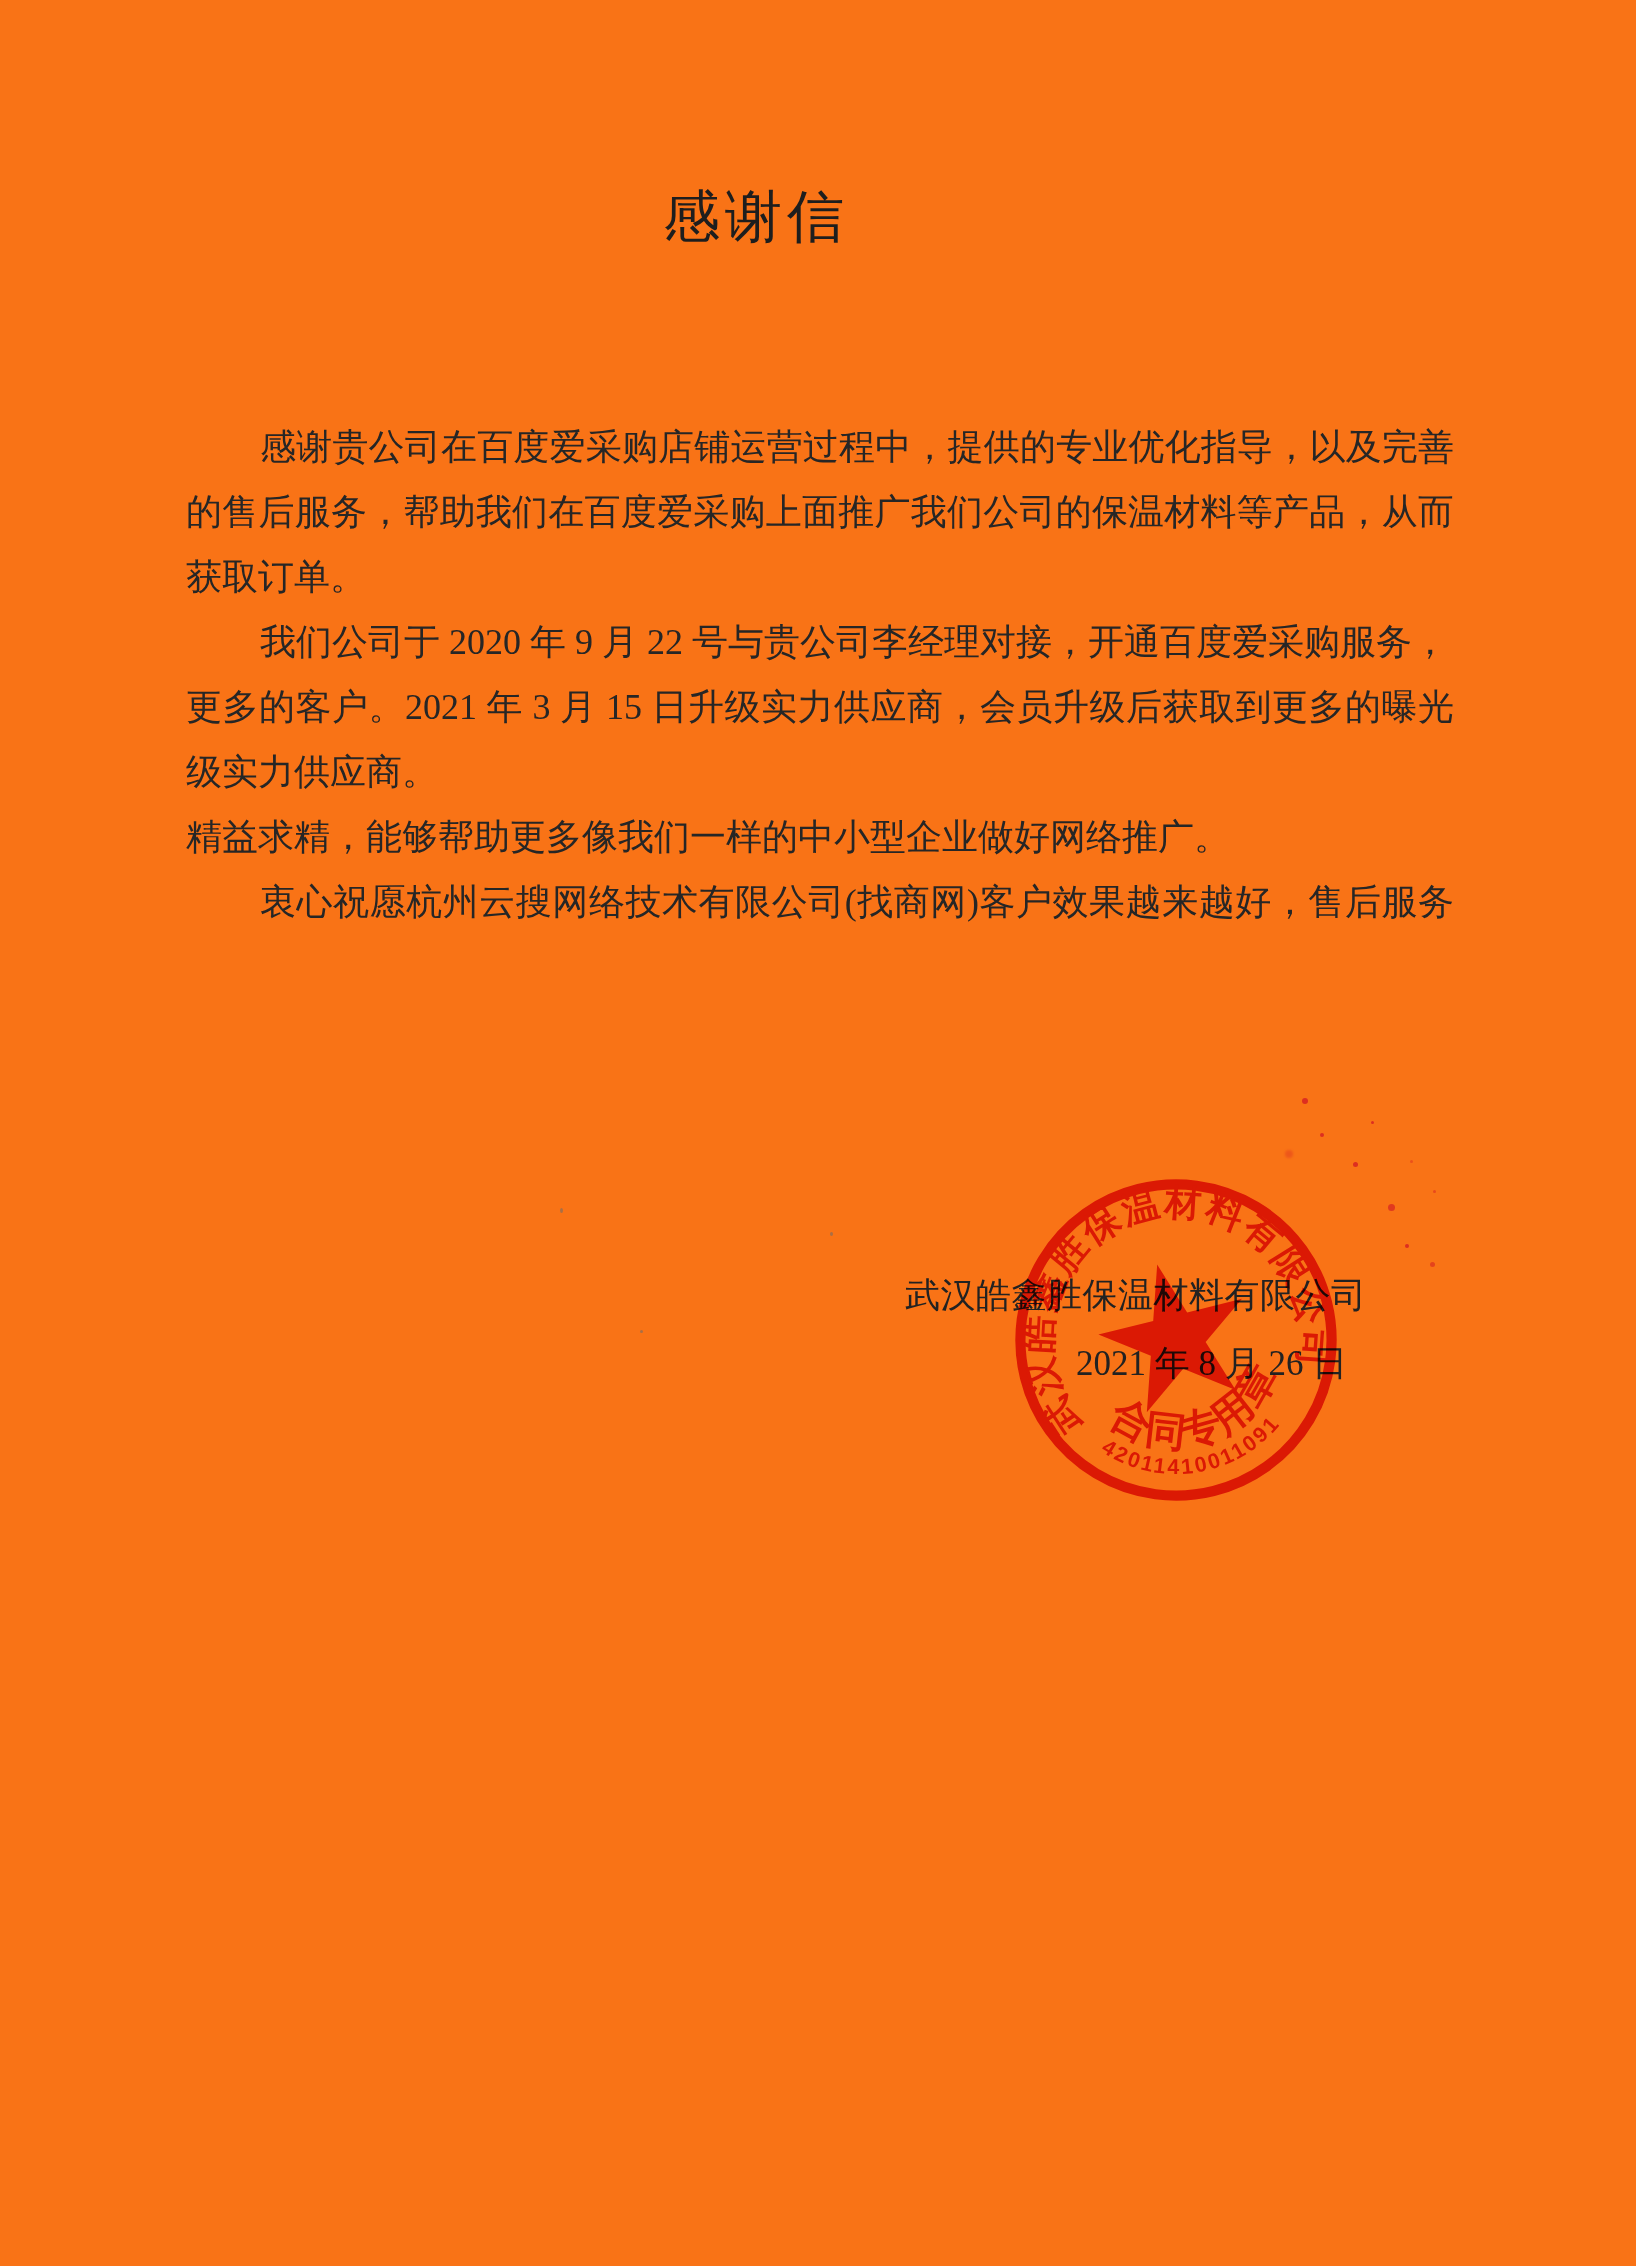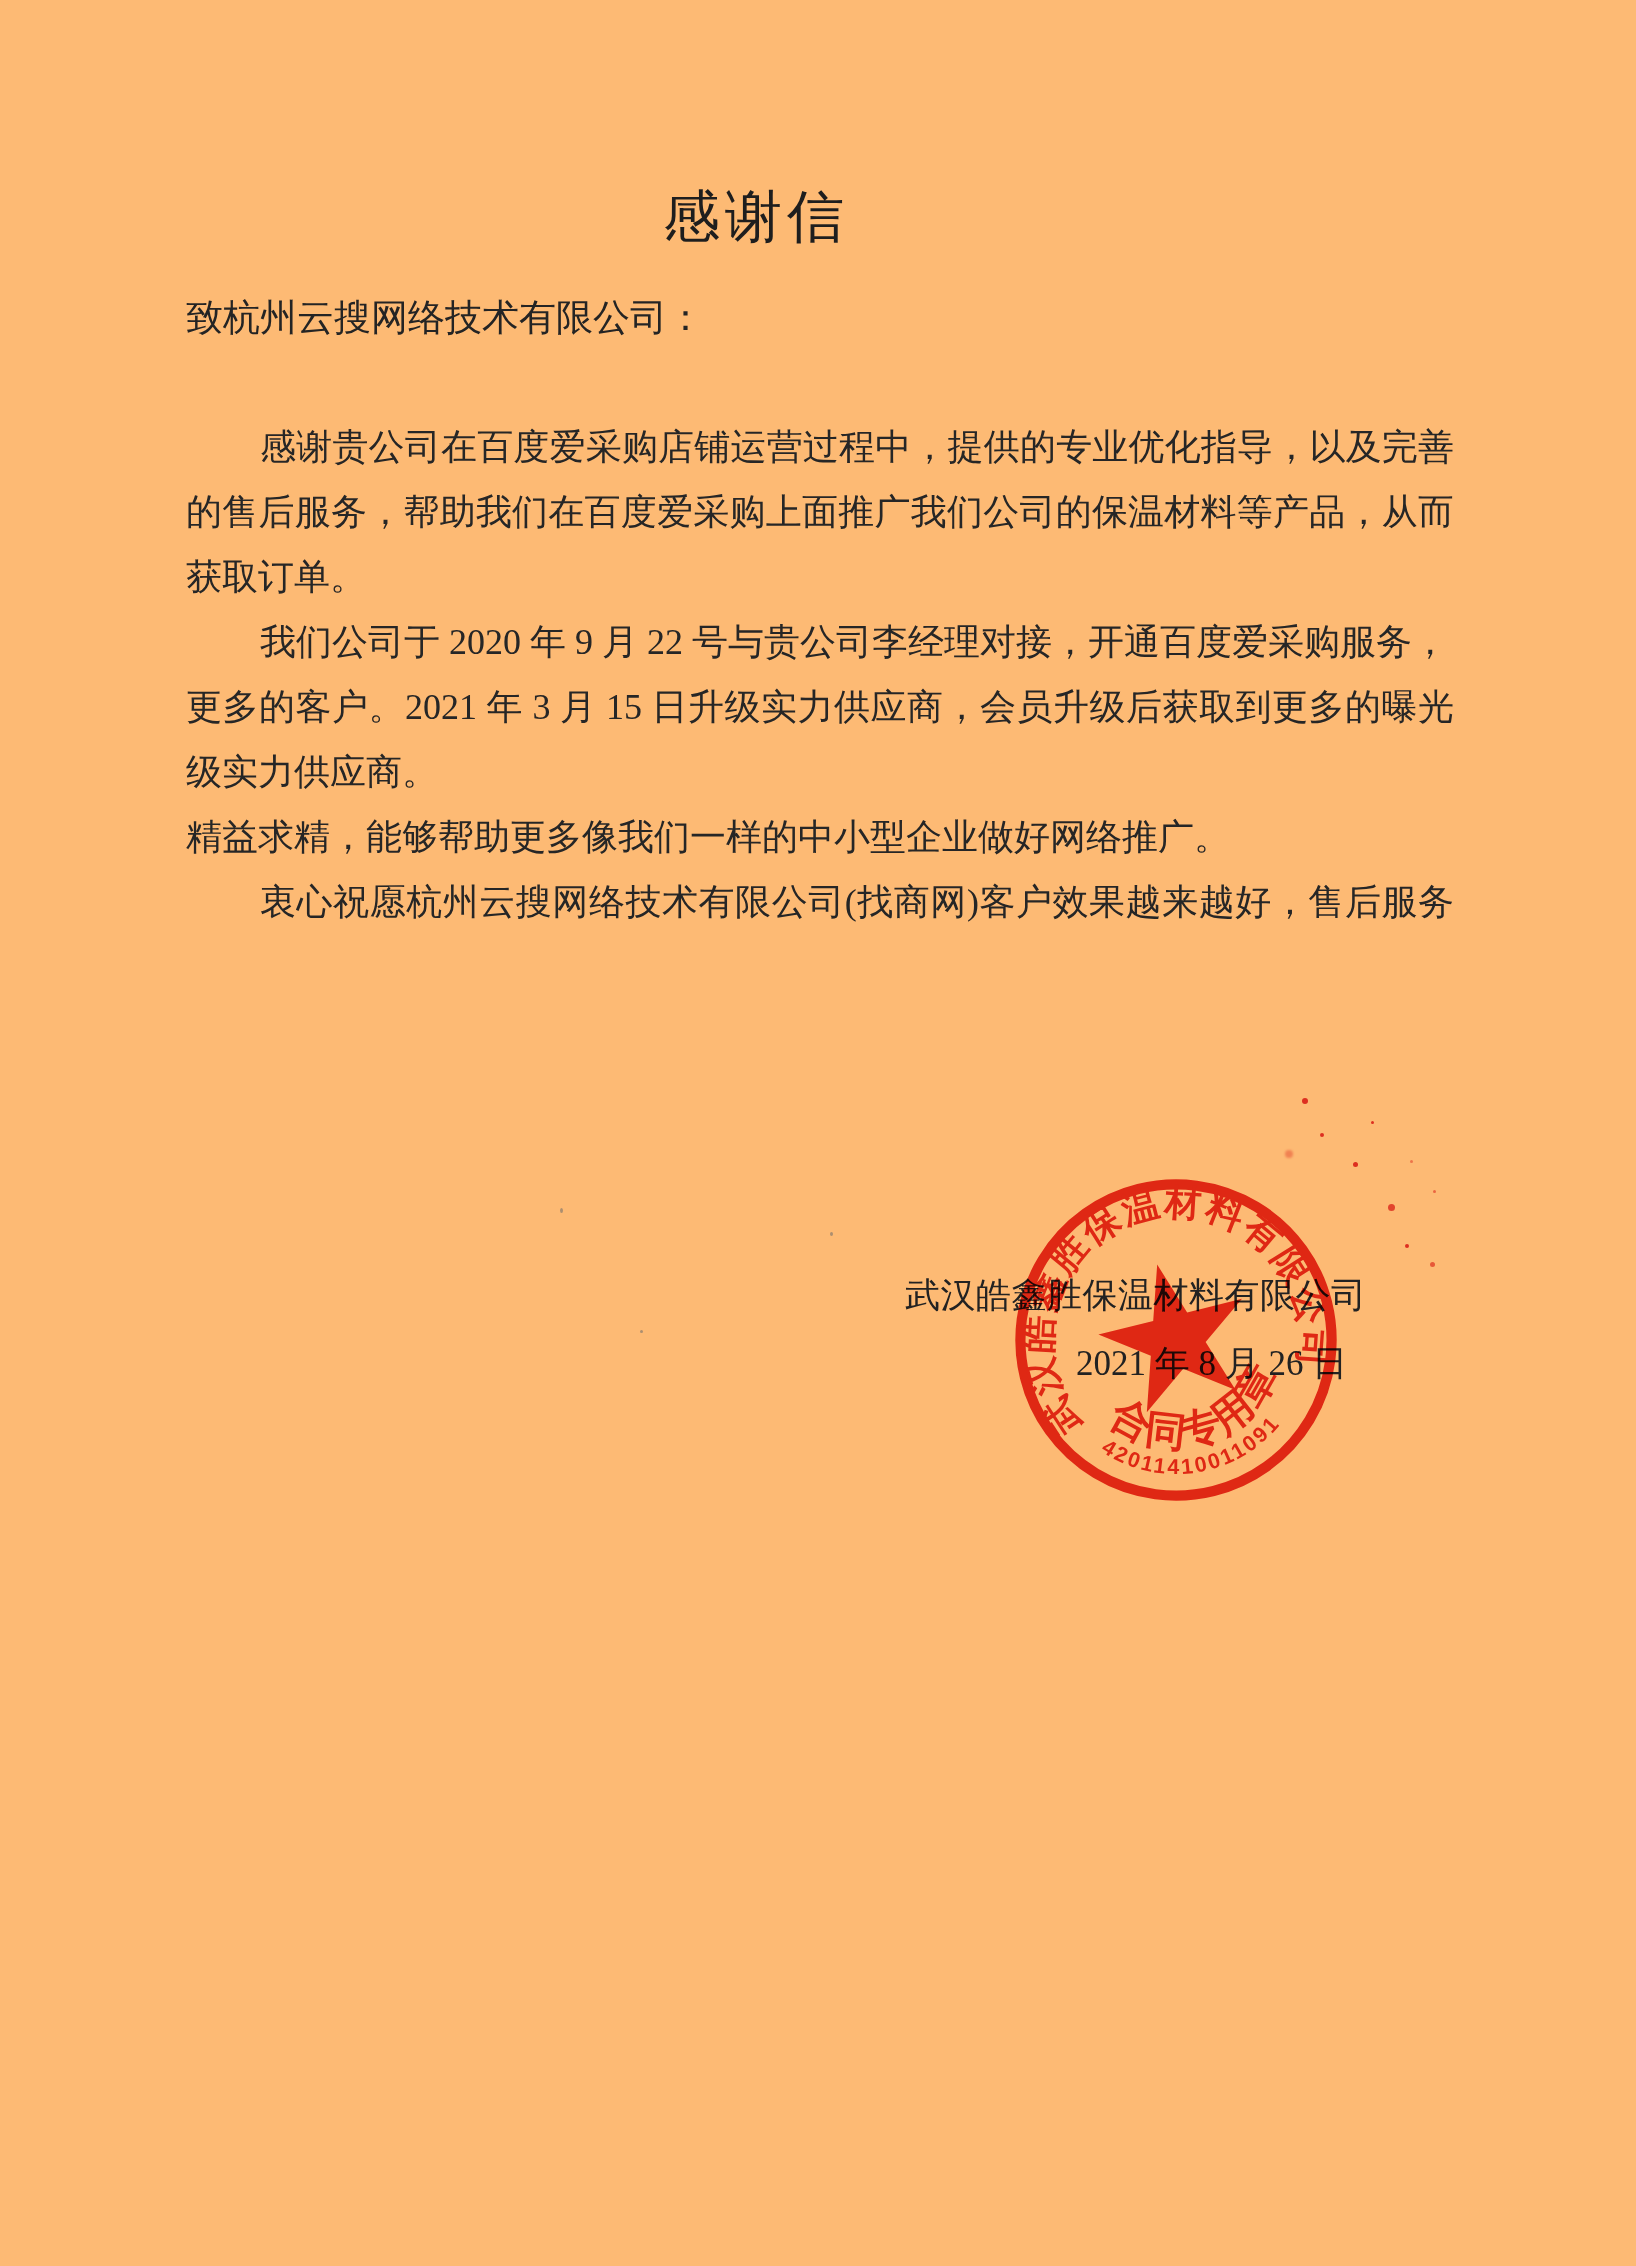--- a/index.html
+++ b/index.html
@@ -1,16 +1,16 @@
 <!DOCTYPE html>
 <html><head>
 <meta charset="utf-8">
 <style>
   html,body{margin:0;padding:0;background:#dcdcdc;}
-  .page{position:relative;width:1636px;height:2266px;background:#fdba74;
+  .page{position:relative;width:1636px;height:2266px;background:#f97316;
         font-family:"Liberation Serif","DejaVu Serif",serif;color:#2b2b2b;overflow:hidden;}
   .title{position:absolute;top:188px;left:-62px;width:1636px;text-align:center;
          font-size:57px;letter-spacing:5px;color:#1e1e1e;line-height:1;}
   .salutation{position:absolute;top:293px;left:186px;font-size:37px;color:#242424;}
   .letter-body{position:absolute;top:415px;left:186px;width:1268px;}
   .line{height:65px;line-height:65px;font-size:36px;color:#262626;white-space:pre-wrap;font-family:Liberation Serif, serif;}
   .jl{text-align:justify;text-align-last:justify;}
   .indent{text-indent:74px;}
   .signature{position:absolute;top:1272px;left:905px;font-size:35px;letter-spacing:0.5px;color:#222;}
   .date{position:absolute;top:1340px;left:1076px;font-size:35px;color:#222;}
@@ -21,21 +21,20 @@
   .speck{position:absolute;border-radius:50%;background:#dd2f20;}
   .gspeck{position:absolute;border-radius:50%;background:#6b6b6b;opacity:.55;}
 </style>
 </head>
 <body>
 
 <div class="page">
 
   <div class="title">感谢信</div>
 
-  <div class="salutation">致杭州云搜网络技术有限公司：</div>
 
   <div class="letter-body">
     <div class="line jl indent">感谢贵公司在百度爱采购店铺运营过程中，提供的专业优化指导，以及完善</div>
     <div class="line jl">的售后服务，帮助我们在百度爱采购上面推广我们公司的保温材料等产品，从而</div>
     <div class="line">获取订单。</div>
     <div class="line indent">我们公司于 2020 年 9 月 22 号与贵公司李经理对接，开通百度爱采购服务，</div>
     <div class="line jl">更多的客户。2021 年 3 月 15 日升级实力供应商，会员升级后获取到更多的曝光</div>
     <div class="line">级实力供应商。</div>
     <div class="line">精益求精，能够帮助更多像我们一样的中小型企业做好网络推广。</div>
     <div class="line jl indent">衷心祝愿杭州云搜网络技术有限公司(找商网)客户效果越来越好，售后服务</div>

